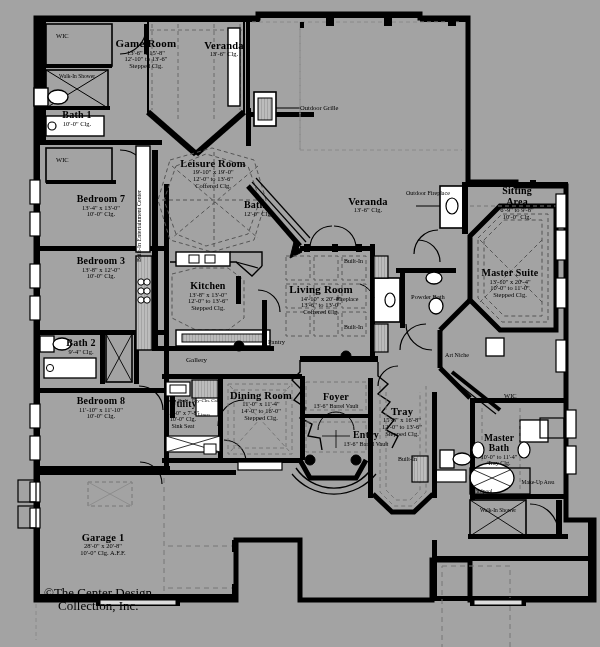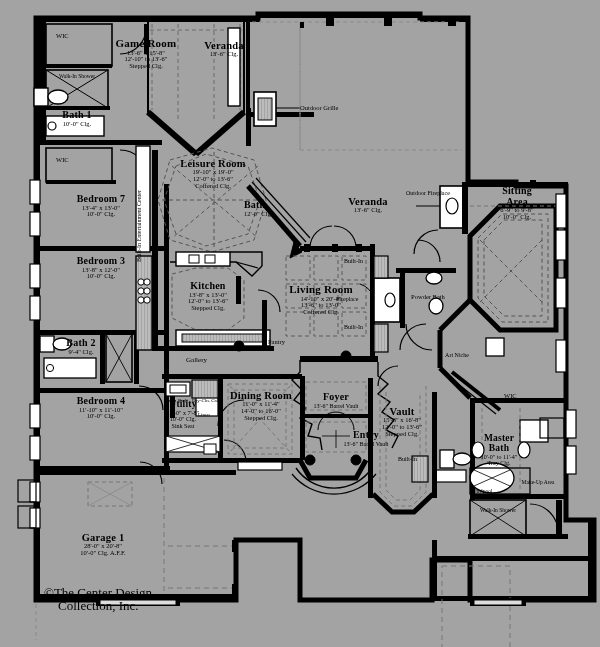--- a/index.html
+++ b/index.html
@@ -400,21 +400,21 @@
     <div class="rdim" style="font-size:6.5px">13'-8" x 12'-0"</div>
     <div class="rdim" style="font-size:6.5px">10'-0" Clg.</div>
   </div>
 
   <div class="room" style="left:44px;top:338px;width:74px;">
     <div class="rname" style="font-size:10px">Bath 2</div>
     <div class="rdim" style="font-size:6.5px">9'-4" Clg.</div>
   </div>
 
   <div class="room" style="left:42px;top:396px;width:118px;">
-    <div class="rname" style="font-size:10px">Bedroom 4</div>
+    <div class="rname" style="font-size:10px">Bedroom 8</div>
     <div class="rdim" style="font-size:6.5px">11'-10" x 11'-10"</div>
     <div class="rdim" style="font-size:6.5px">10'-0" Clg.</div>
   </div>
 
   <div class="room" style="left:157px;top:158px;width:112px;">
     <div class="rname" style="font-size:10.5px">Leisure Room</div>
     <div class="rdim" style="font-size:6.5px">19'-10" x 19'-0"</div>
     <div class="rdim" style="font-size:6.5px">12'-0" to 13'-6"</div>
     <div class="rdim" style="font-size:6.5px">Coffered Clg.</div>
   </div>
@@ -443,20 +443,26 @@
     <div class="rdim" style="font-size:6.5px">13'-6" Clg.</div>
   </div>
 
   <div class="room" style="left:478px;top:186px;width:78px;">
     <div class="rname" style="font-size:10px">Sitting</div>
     <div class="rname" style="font-size:10px">Area</div>
     <div class="rdim" style="font-size:6.5px">6'-9" to 9'-8"</div>
     <div class="rdim" style="font-size:6.5px">10'-0" Clg.</div>
   </div>
 
+  <div class="room" style="left:450px;top:268px;width:120px;">
+    <div class="rname" style="font-size:10px">Master Suite</div>
+    <div class="rdim" style="font-size:6.5px">13'-10" x 20'-4"</div>
+    <div class="rdim" style="font-size:6.5px">10'-0" to 11'-0"</div>
+    <div class="rdim" style="font-size:6.5px">Stepped Clg.</div>
+  </div>
 
   <div class="room" style="left:468px;top:434px;width:62px;">
     <div class="rname" style="font-size:9.5px">Master</div>
     <div class="rname" style="font-size:9.5px">Bath</div>
     <div class="rdim" style="font-size:6px">10'-0" to 11'-4"</div>
     <div class="rdim" style="font-size:6px">Tray Clg.</div>
   </div>
 
   <div class="room" style="left:152px;top:400px;width:62px;">
     <div class="rname" style="font-size:9.5px">Utility</div>
@@ -476,21 +482,21 @@
     <div class="rname" style="font-size:10px">Foyer</div>
     <div class="rdim" style="font-size:6px">13'-6" Barrel Vault</div>
   </div>
 
   <div class="room" style="left:300px;top:430px;width:70px;padding-left:31px;">
     <div class="rname" style="font-size:10px">Entry</div>
     <div class="rdim" style="font-size:6px">13'-6" Barrel Vault</div>
   </div>
 
   <div class="room" style="left:358px;top:406px;width:88px;">
-    <div class="rname" style="font-size:10.5px">Vault</div>
+    <div class="rname" style="font-size:10.5px">Tray</div>
     <div class="rdim" style="font-size:6.5px">15'-8" x 16'-8"</div>
     <div class="rdim" style="font-size:6.5px">12'-0" to 13'-6"</div>
     <div class="rdim" style="font-size:6.5px">Stepped Clg.</div>
   </div>
 
   <div class="room" style="left:48px;top:532px;width:110px;">
     <div class="rname" style="font-size:10.5px">Garage 1</div>
     <div class="rdim" style="font-size:6.5px">28'-0" x 20'-8"</div>
     <div class="rdim" style="font-size:6.5px">10'-0" Clg. A.F.F.</div>
   </div>

